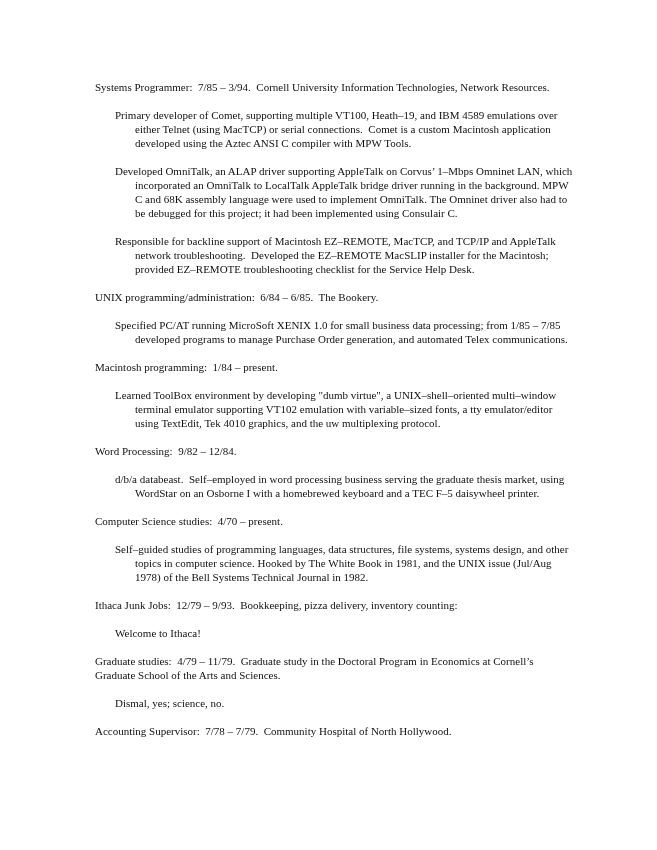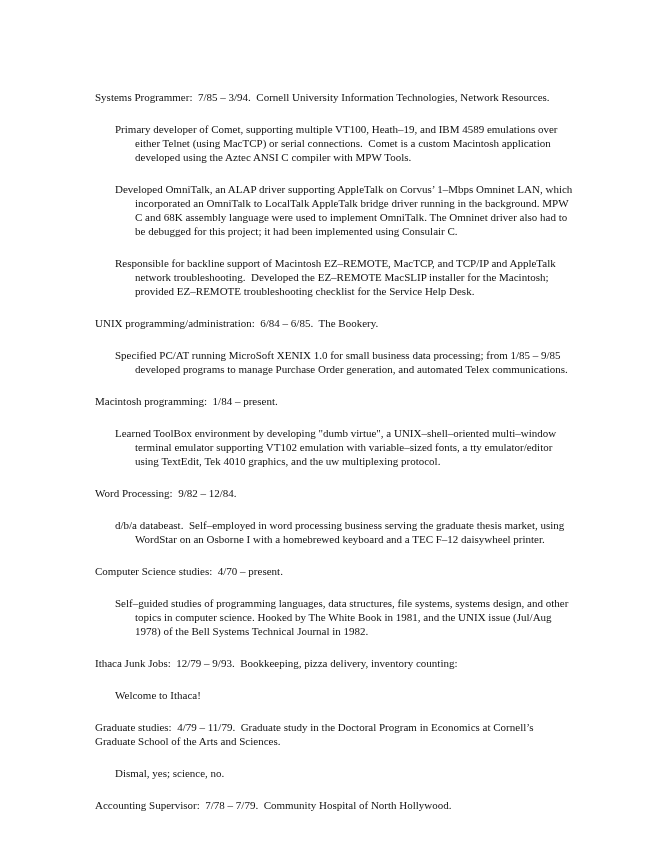--- a/index.html
+++ b/index.html
@@ -22,21 +22,21 @@
     position: absolute;
     left: 95px;
     top: 72px;
     width: 480px;
     font-family: "Liberation Serif", "DejaVu Serif", serif;
     font-size: 11px;
     line-height: 14px;
     color: #111111;
   }
   .doc p {
-    margin: 18px 0 14px 0;
+    margin: 8px 0 14px 0;
     white-space: pre-wrap;
   }
   .doc p.heading {
     padding-left: 0;
     text-indent: 0;
   }
   .doc p.body {
     padding-left: 40px;
     text-indent: -20px;
   }
@@ -50,29 +50,29 @@
       <p class="heading">Systems Programmer:  7/85 – 3/94.  Cornell University Information Technologies, Network Resources.</p>
 
       <p class="body">Primary developer of Comet, supporting multiple VT100, Heath–19, and IBM 4589 emulations over either Telnet (using MacTCP) or serial connections.  Comet is a custom Macintosh application developed using the Aztec ANSI C compiler with MPW Tools.</p>
 
       <p class="body">Developed OmniTalk, an ALAP driver supporting AppleTalk on Corvus’ 1–Mbps Omninet LAN, which incorporated an OmniTalk to LocalTalk AppleTalk bridge driver running in the background. MPW C and 68K assembly language were used to implement OmniTalk. The Omninet driver also had to be debugged for this project; it had been implemented using Consulair C.</p>
 
       <p class="body">Responsible for backline support of Macintosh EZ–REMOTE, MacTCP, and TCP/IP and AppleTalk network troubleshooting.  Developed the EZ–REMOTE MacSLIP installer for the Macintosh; provided EZ–REMOTE troubleshooting checklist for the Service Help Desk.</p>
 
       <p class="heading">UNIX programming/administration:  6/84 – 6/85.  The Bookery.</p>
 
-      <p class="body">Specified PC/AT running MicroSoft XENIX 1.0 for small business data processing; from 1/85 – 9/85 developed programs to manage Purchase Order generation, and automated Telex communications.</p>
+      <p class="body">Specified PC/AT running MicroSoft XENIX 1.0 for small business data processing; from 1/85 – 7/85 developed programs to manage Purchase Order generation, and automated Telex communications.</p>
 
       <p class="heading">Macintosh programming:  1/84 – present.</p>
 
       <p class="body">Learned ToolBox environment by developing "dumb virtue", a UNIX–shell–oriented multi–window terminal emulator supporting VT102 emulation with variable–sized fonts, a tty emulator/editor using TextEdit, Tek 4010 graphics, and the uw multiplexing protocol.</p>
 
       <p class="heading">Word Processing:  9/82 – 12/84.</p>
 
-      <p class="body">d/b/a databeast.  Self–employed in word processing business serving the graduate thesis market, using WordStar on an Osborne I with a homebrewed keyboard and a TEC F–12 daisywheel printer.</p>
+      <p class="body">d/b/a databeast.  Self–employed in word processing business serving the graduate thesis market, using WordStar on an Osborne I with a homebrewed keyboard and a TEC F–5 daisywheel printer.</p>
 
       <p class="heading">Computer Science studies:  4/70 – present.</p>
 
       <p class="body">Self–guided studies of programming languages, data structures, file systems, systems design, and other topics in computer science. Hooked by The White Book in 1981, and the UNIX issue (Jul/Aug 1978) of the Bell Systems Technical Journal in 1982.</p>
 
       <p class="heading">Ithaca Junk Jobs:  12/79 – 9/93.  Bookkeeping, pizza delivery, inventory counting:</p>
 
       <p class="body">Welcome to Ithaca!</p>
 
       <p class="heading">Graduate studies:  4/79 – 11/79.  Graduate study in the Doctoral Program in Economics at Cornell’s Graduate School of the Arts and Sciences.</p>

